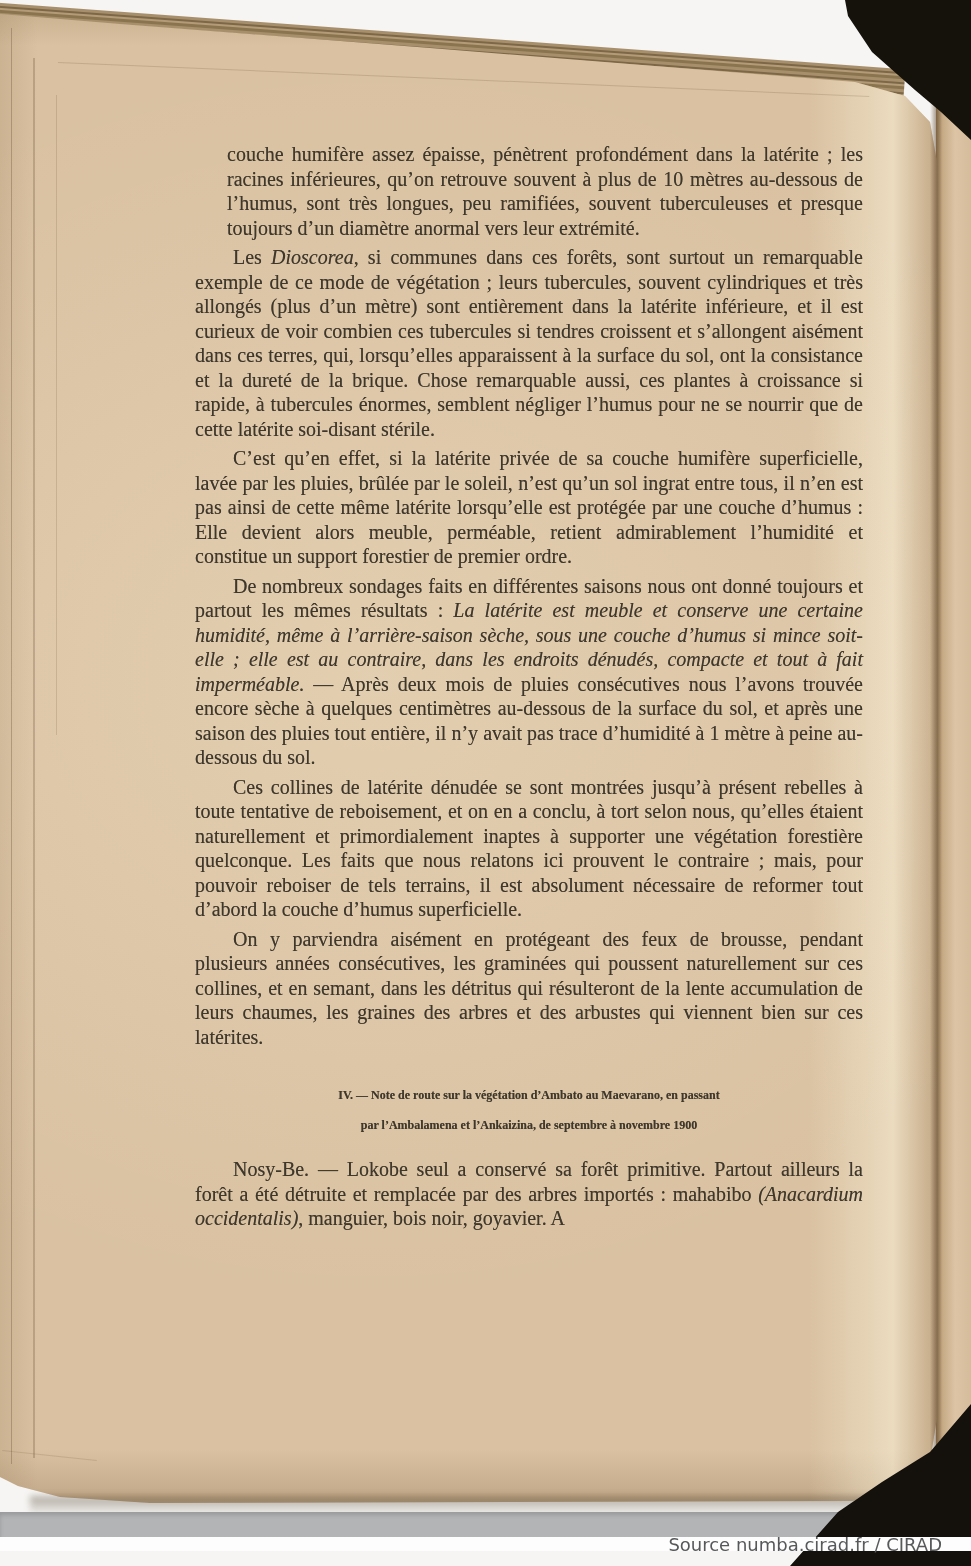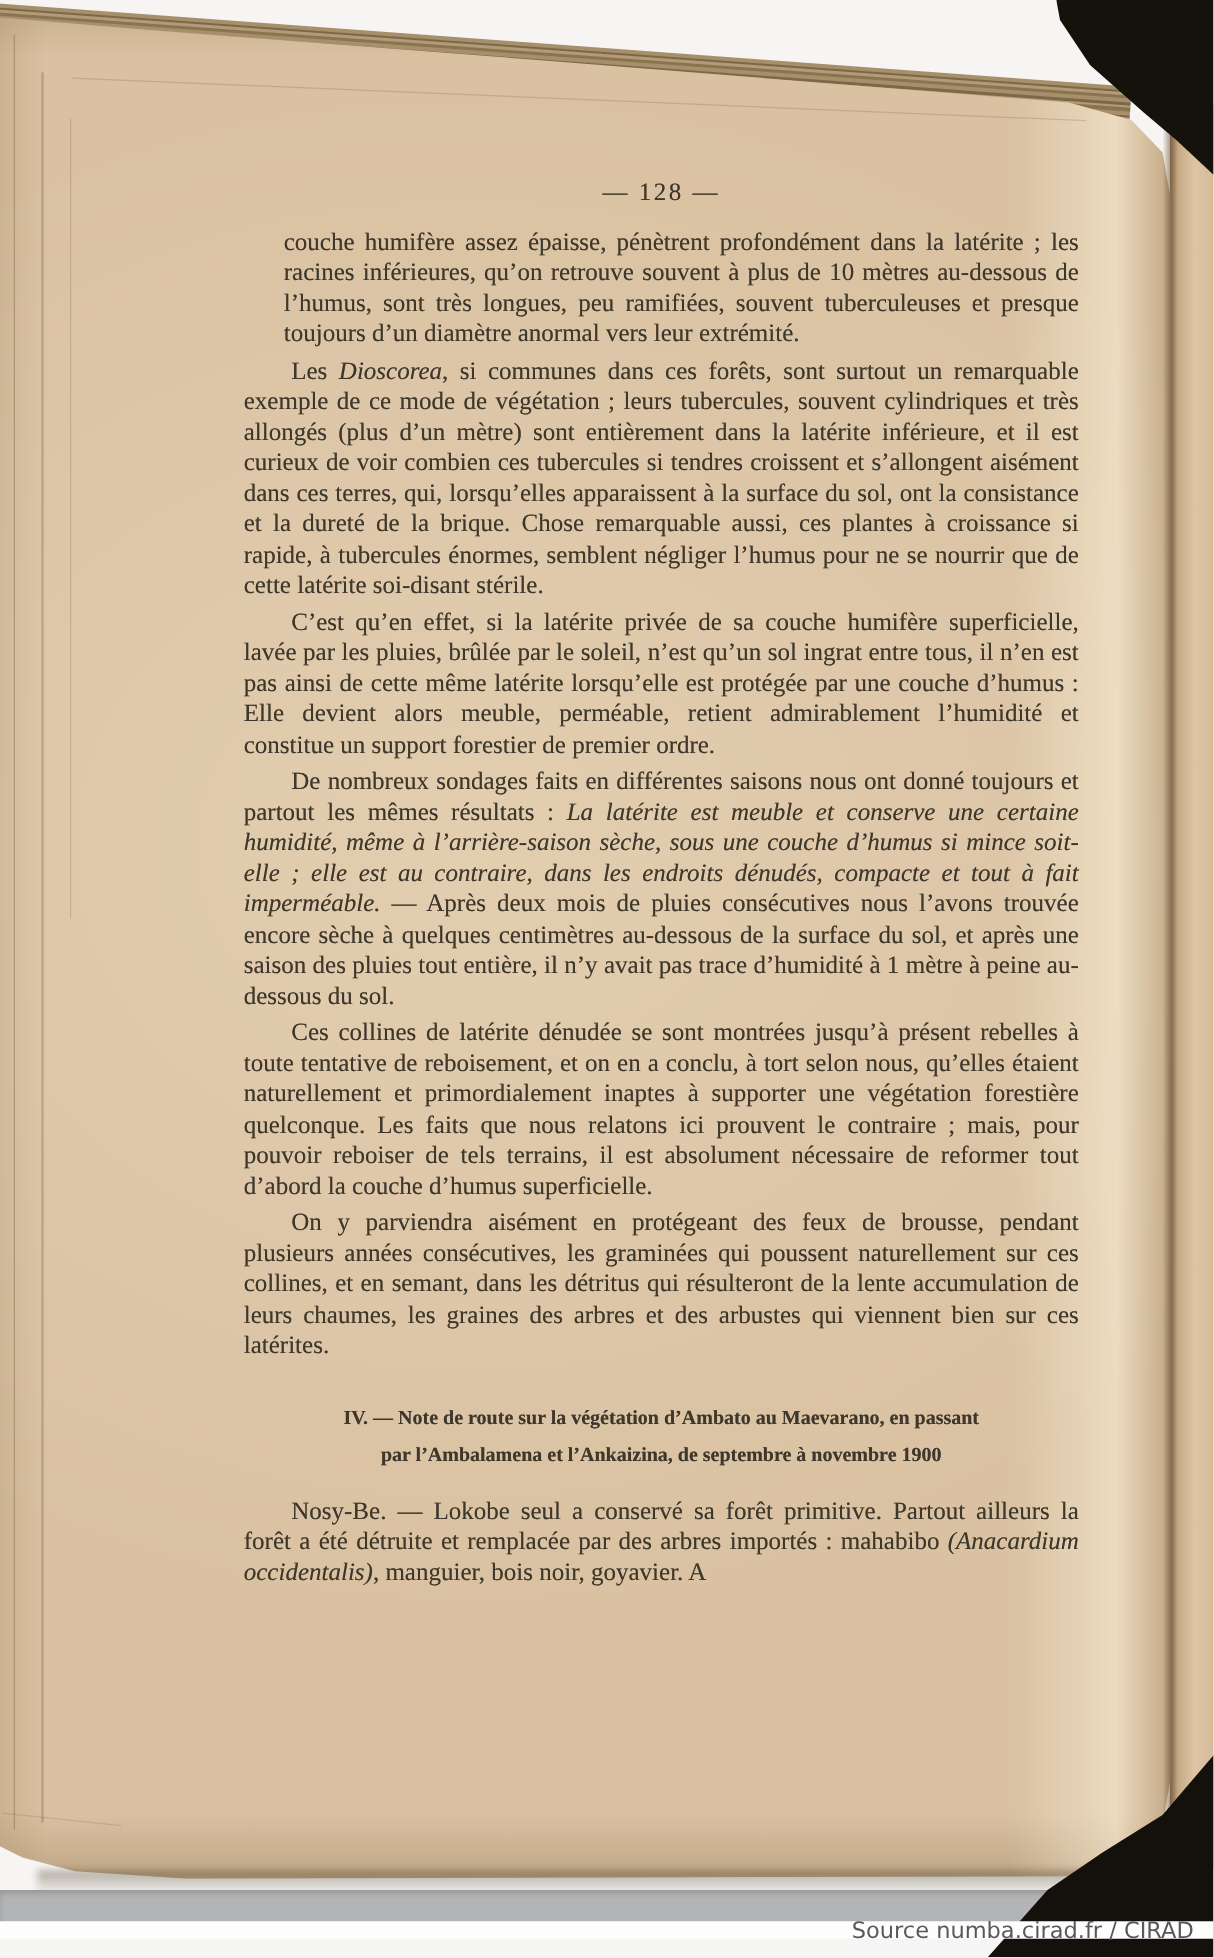--- a/index.html
+++ b/index.html
@@ -31,31 +31,31 @@
     background:linear-gradient(90deg,rgba(0,0,0,0),rgba(96,72,45,.55) 55%,rgba(0,0,0,0));}
   .black-corner-tr{position:absolute;left:0;top:0;width:971px;height:140px;background:#15120c;
     clip-path:polygon(845px 0,971px 0,971px 140px,941px 112px,915px 90px,872px 52px,848px 16px);}
   .black-corner-br{position:absolute;left:0;top:1390px;width:971px;height:176px;background:#14110c;
     clip-path:polygon(971px 14px,971px 176px,790px 176px,838px 122px,882px 92px,930px 62px);}
   .page-bottom-shadow{position:absolute;left:30px;top:1496px;width:850px;height:20px;
     background:linear-gradient(180deg,rgba(70,55,35,.4),rgba(0,0,0,0));filter:blur(3px);}
   .scanner-gray-band{position:absolute;left:0;top:1512px;width:860px;height:26px;background:#b2b4b6;
     box-shadow:inset 0 3px 4px rgba(0,0,0,.15);}
   .footer-band{position:absolute;left:0;top:1537px;width:971px;height:14px;background:#fdfdfd;
-    display:flex;align-items:center;justify-content:flex-end;box-sizing:border-box;padding-right:16px;}
+    display:flex;align-items:center;justify-content:flex-end;box-sizing:border-box;padding-right:29px;}
   .footer-band span{font-family:"DejaVu Sans","Liberation Sans",sans-serif;font-size:18px;color:#57585a;}
 
   
   .text-block{position:absolute;left:195px;top:142px;width:668px;color:#3e372b;
     font-size:20px;line-height:24.5px;z-index:10;
     text-shadow:0 0 .5px rgba(62,55,43,.55);}
   .page-number{text-align:center;font-size:20px;letter-spacing:2px;margin:0 0 15px 0;}
   .body-par{margin:0 0 5px 0;text-align:justify;text-indent:38px;}
   .body-par.no-indent{text-indent:0;margin-left:32px;}
-  .section-heading{margin:31px 0 17px 0;font-weight:700;text-align:center;font-size:16px;line-height:30px;}
+  .section-heading{margin:31px 0 17px 0;font-weight:700;text-align:center;font-size:12px;line-height:30px;}
   .it{font-style:italic;}
   .bd{font-weight:400;}
 </style>
 </head>
 <body>
 
 <div class="photo">
 
   <div class="top-edges-band"></div>
   <div class="next-page-strip"></div>
@@ -65,21 +65,20 @@
   <div class="edge-line vline3"></div>
   <div class="edge-line hline-top"></div>
   <div class="edge-line hline-bl1"></div>
   <div class="gutter-crease"></div>
   <div class="black-corner-tr"></div>
   <div class="page-bottom-shadow"></div>
   <div class="scanner-gray-band"></div>
   <div class="black-corner-br"></div>
 
   <div class="text-block">
-    <div class="page-number">— 128 —</div>
 
     <p class="body-par no-indent"><span>couche humifère assez épaisse,  pénètrent profondément dans la latérite ; les racines inférieures, qu’on retrouve souvent à plus de 10 mètres au-dessous de l’humus, sont très longues, peu ramifiées, souvent tuberculeuses et presque toujours d’un diamètre anormal vers leur  extrémité.</span></p>
 
     <p class="body-par"><span>Les </span><span class="it">Dioscorea</span><span>, si communes dans ces forêts, sont surtout un remarquable exemple de ce mode de végétation ; leurs tubercules, souvent cylindriques et très allongés (plus d’un mètre) sont entièrement dans la latérite inférieure, et il est curieux de voir combien ces tubercules si tendres croissent et s’allongent aisément dans ces terres, qui, lorsqu’elles apparaissent à la surface du sol, ont la consistance et la dureté de la brique. Chose remarquable aussi, ces plantes à croissance si rapide, à tubercules énormes, semblent négliger l’humus pour ne se nourrir que de cette latérite soi-disant stérile.</span></p>
 
     <p class="body-par"><span>C’est qu’en effet, si la latérite privée de sa couche humifère superficielle, lavée par les pluies, brûlée par le soleil, n’est qu’un sol ingrat entre tous, il n’en est pas ainsi de cette même latérite lorsqu’elle est protégée par une couche d’humus : Elle devient alors meuble, perméable, retient admirablement l’humidité et constitue un support forestier de premier ordre.</span></p>
 
     <p class="body-par"><span>De nombreux sondages faits en différentes saisons nous ont donné toujours et partout les mêmes résultats : </span><span class="it">La latérite est meuble et conserve une certaine humidité, même à l’arrière-saison sèche, sous une couche d’humus si mince soit-elle ; elle est au contraire, dans les endroits dénudés, compacte et tout à fait imperméable.</span><span> — Après deux mois de pluies consécutives nous l’avons trouvée encore sèche à quelques centimètres au-dessous de la surface du sol, et après une saison des pluies tout entière, il n’y avait pas trace d’humidité à 1 mètre à peine au-dessous du sol.</span></p>
 
     <p class="body-par"><span>Ces collines de latérite dénudée se sont montrées jusqu’à présent rebelles à toute tentative de reboisement, et on en a conclu, à tort selon nous, qu’elles étaient naturellement et primordialement inaptes à supporter une végétation forestière quelconque. Les faits que nous relatons ici prouvent le contraire ; mais, pour pouvoir reboiser de tels terrains, il est absolument nécessaire de reformer tout d’abord la couche d’humus superficielle.</span></p>

